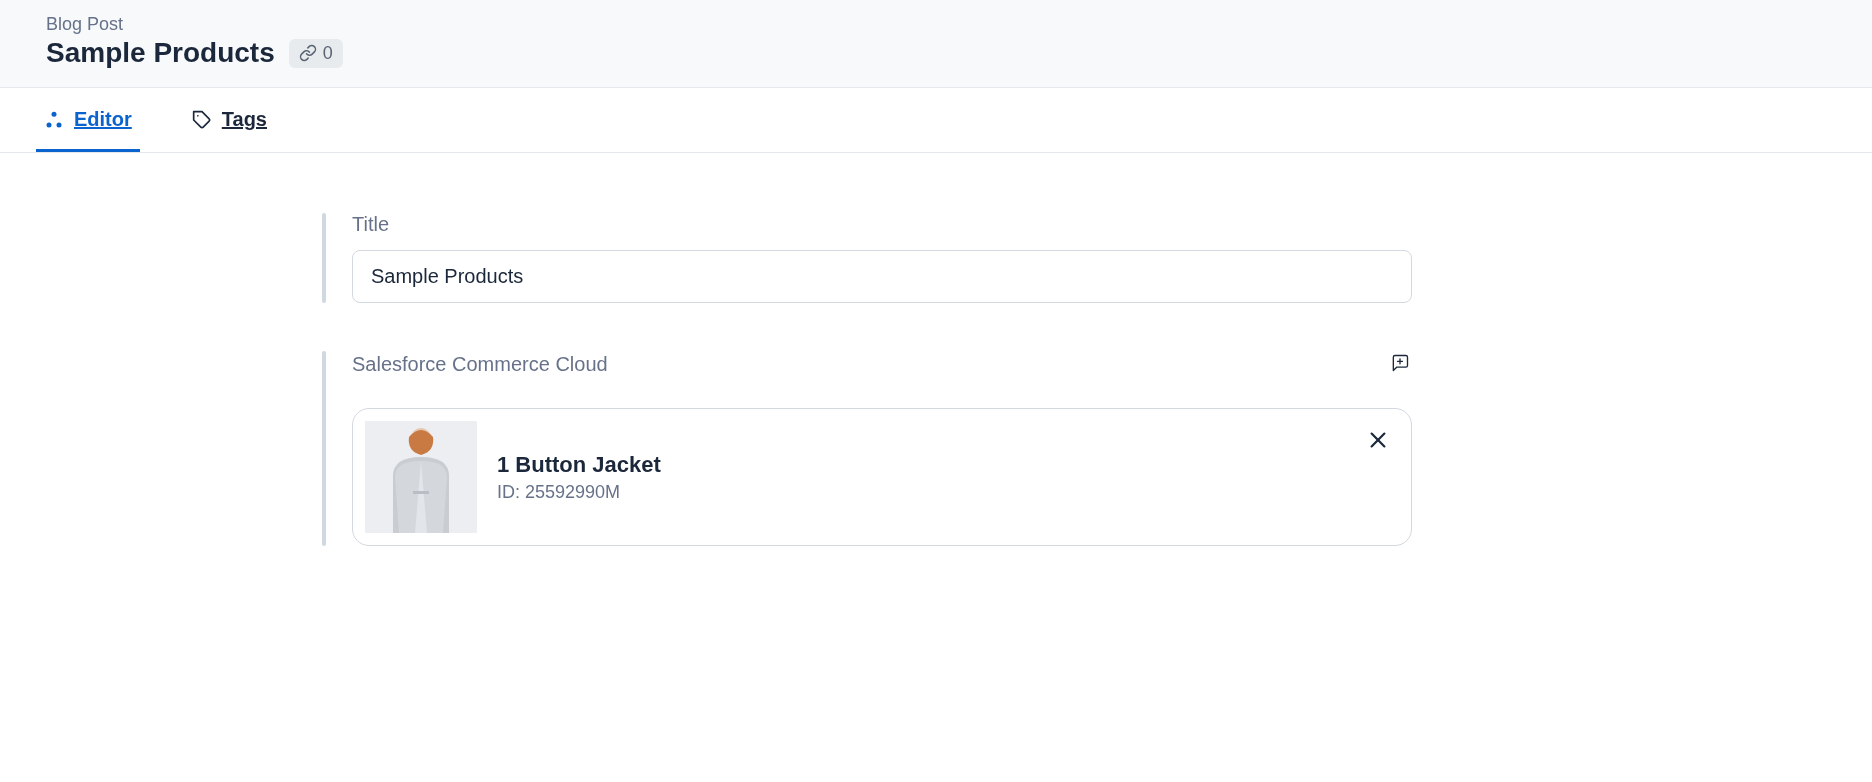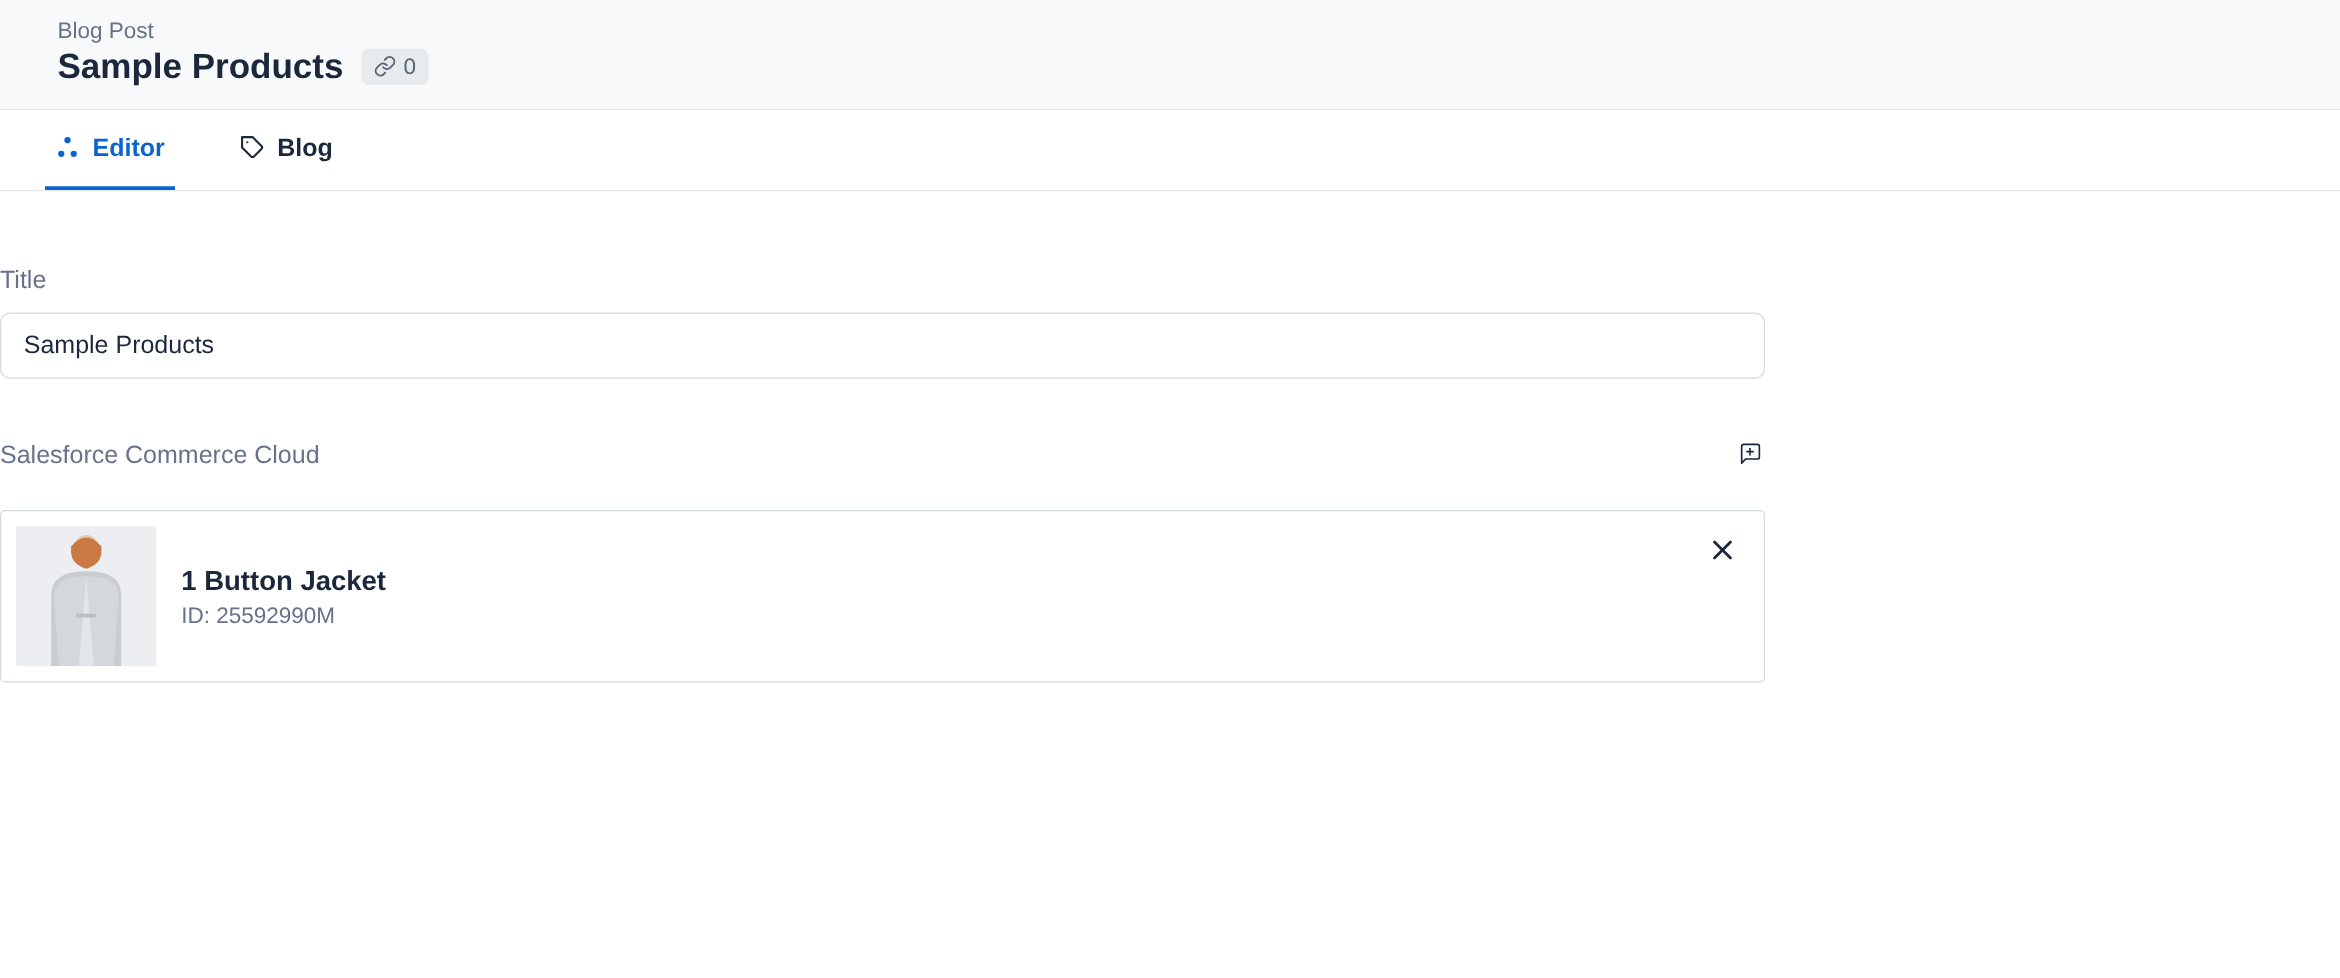--- a/index.html
+++ b/index.html
@@ -50,48 +50,48 @@
   .tabs {
     display: flex;
     align-items: center;
     gap: 44px;
     padding: 0 36px;
     border-bottom: 1px solid #e5e8ed;
     background: #ffffff;
   }
   .tab {
     display: flex;
-    align-items: flex-start;
+    align-items: center;
     gap: 10px;
     padding: 20px 8px 18px 8px;
     font-size: 20px;
     font-weight: 600;
     color: #1b273a;
     border-bottom: 3px solid transparent;
     cursor: pointer;
+    text-decoration: underline;
   }
   .tab.active {
     color: #0b63ce;
     border-bottom-color: #0b63ce;
   }
   .tab.disabled {
     color: #b9c0cb;
     cursor: default;
   }
   .tab svg { width: 20px; height: 20px; flex: none; }
 
   .form-area {
     padding: 60px 0 40px 0;
     max-width: 1420px;
   }
 
   .field-block {
     display: flex;
     margin-bottom: 48px;
-    flex-direction: column;
   }
   .field-block .bar {
     width: 4px;
     background: #cfd9e0;
     border-radius: 2px;
     margin-left: 322px;
     margin-right: 26px;
     align-self: stretch;
   }
   .field-block .inner { flex: 1; padding-right: 8px; }
@@ -131,21 +131,21 @@
     color: #1b273a;
     padding: 2px;
   }
   .add-btn svg { width: 20px; height: 20px; }
 
   .entry-card {
     display: flex;
     align-items: center;
     gap: 20px;
     border: 1px solid #d3d9e0;
-    border-radius: 4px;
+    border-radius: 17px;
     padding: 12px 18px 12px 12px;
   }
   .thumb {
     width: 112px;
     height: 112px;
     background: #e9ebee;
     border-radius: 2px;
     flex: none;
     position: relative;
     overflow: hidden;
@@ -201,21 +201,21 @@
       <circle cx="6" cy="18" r="3"></circle>
       <circle cx="18" cy="18" r="3"></circle>
     </svg>
     <span>Editor</span>
   </div>
   <div class="tab">
     <svg viewBox="0 0 24 24" fill="none" stroke="currentColor" stroke-width="2" stroke-linecap="round" stroke-linejoin="round">
       <path d="M20.59 13.41l-7.17 7.17a2 2 0 0 1-2.83 0L2 12V2h10l8.59 8.59a2 2 0 0 1 0 2.82z"></path>
       <line x1="7" y1="7" x2="7.01" y2="7"></line>
     </svg>
-    <span>Blog</span>
+    <span>Tags</span>
   </div>
 </div>
 
 <div class="form-area">
 
   <div class="field-block">
     <div class="bar"></div>
     <div class="inner">
       <div class="field-label">Title</div>
       <input class="text-input" type="text" value="Sample Products" style="">

